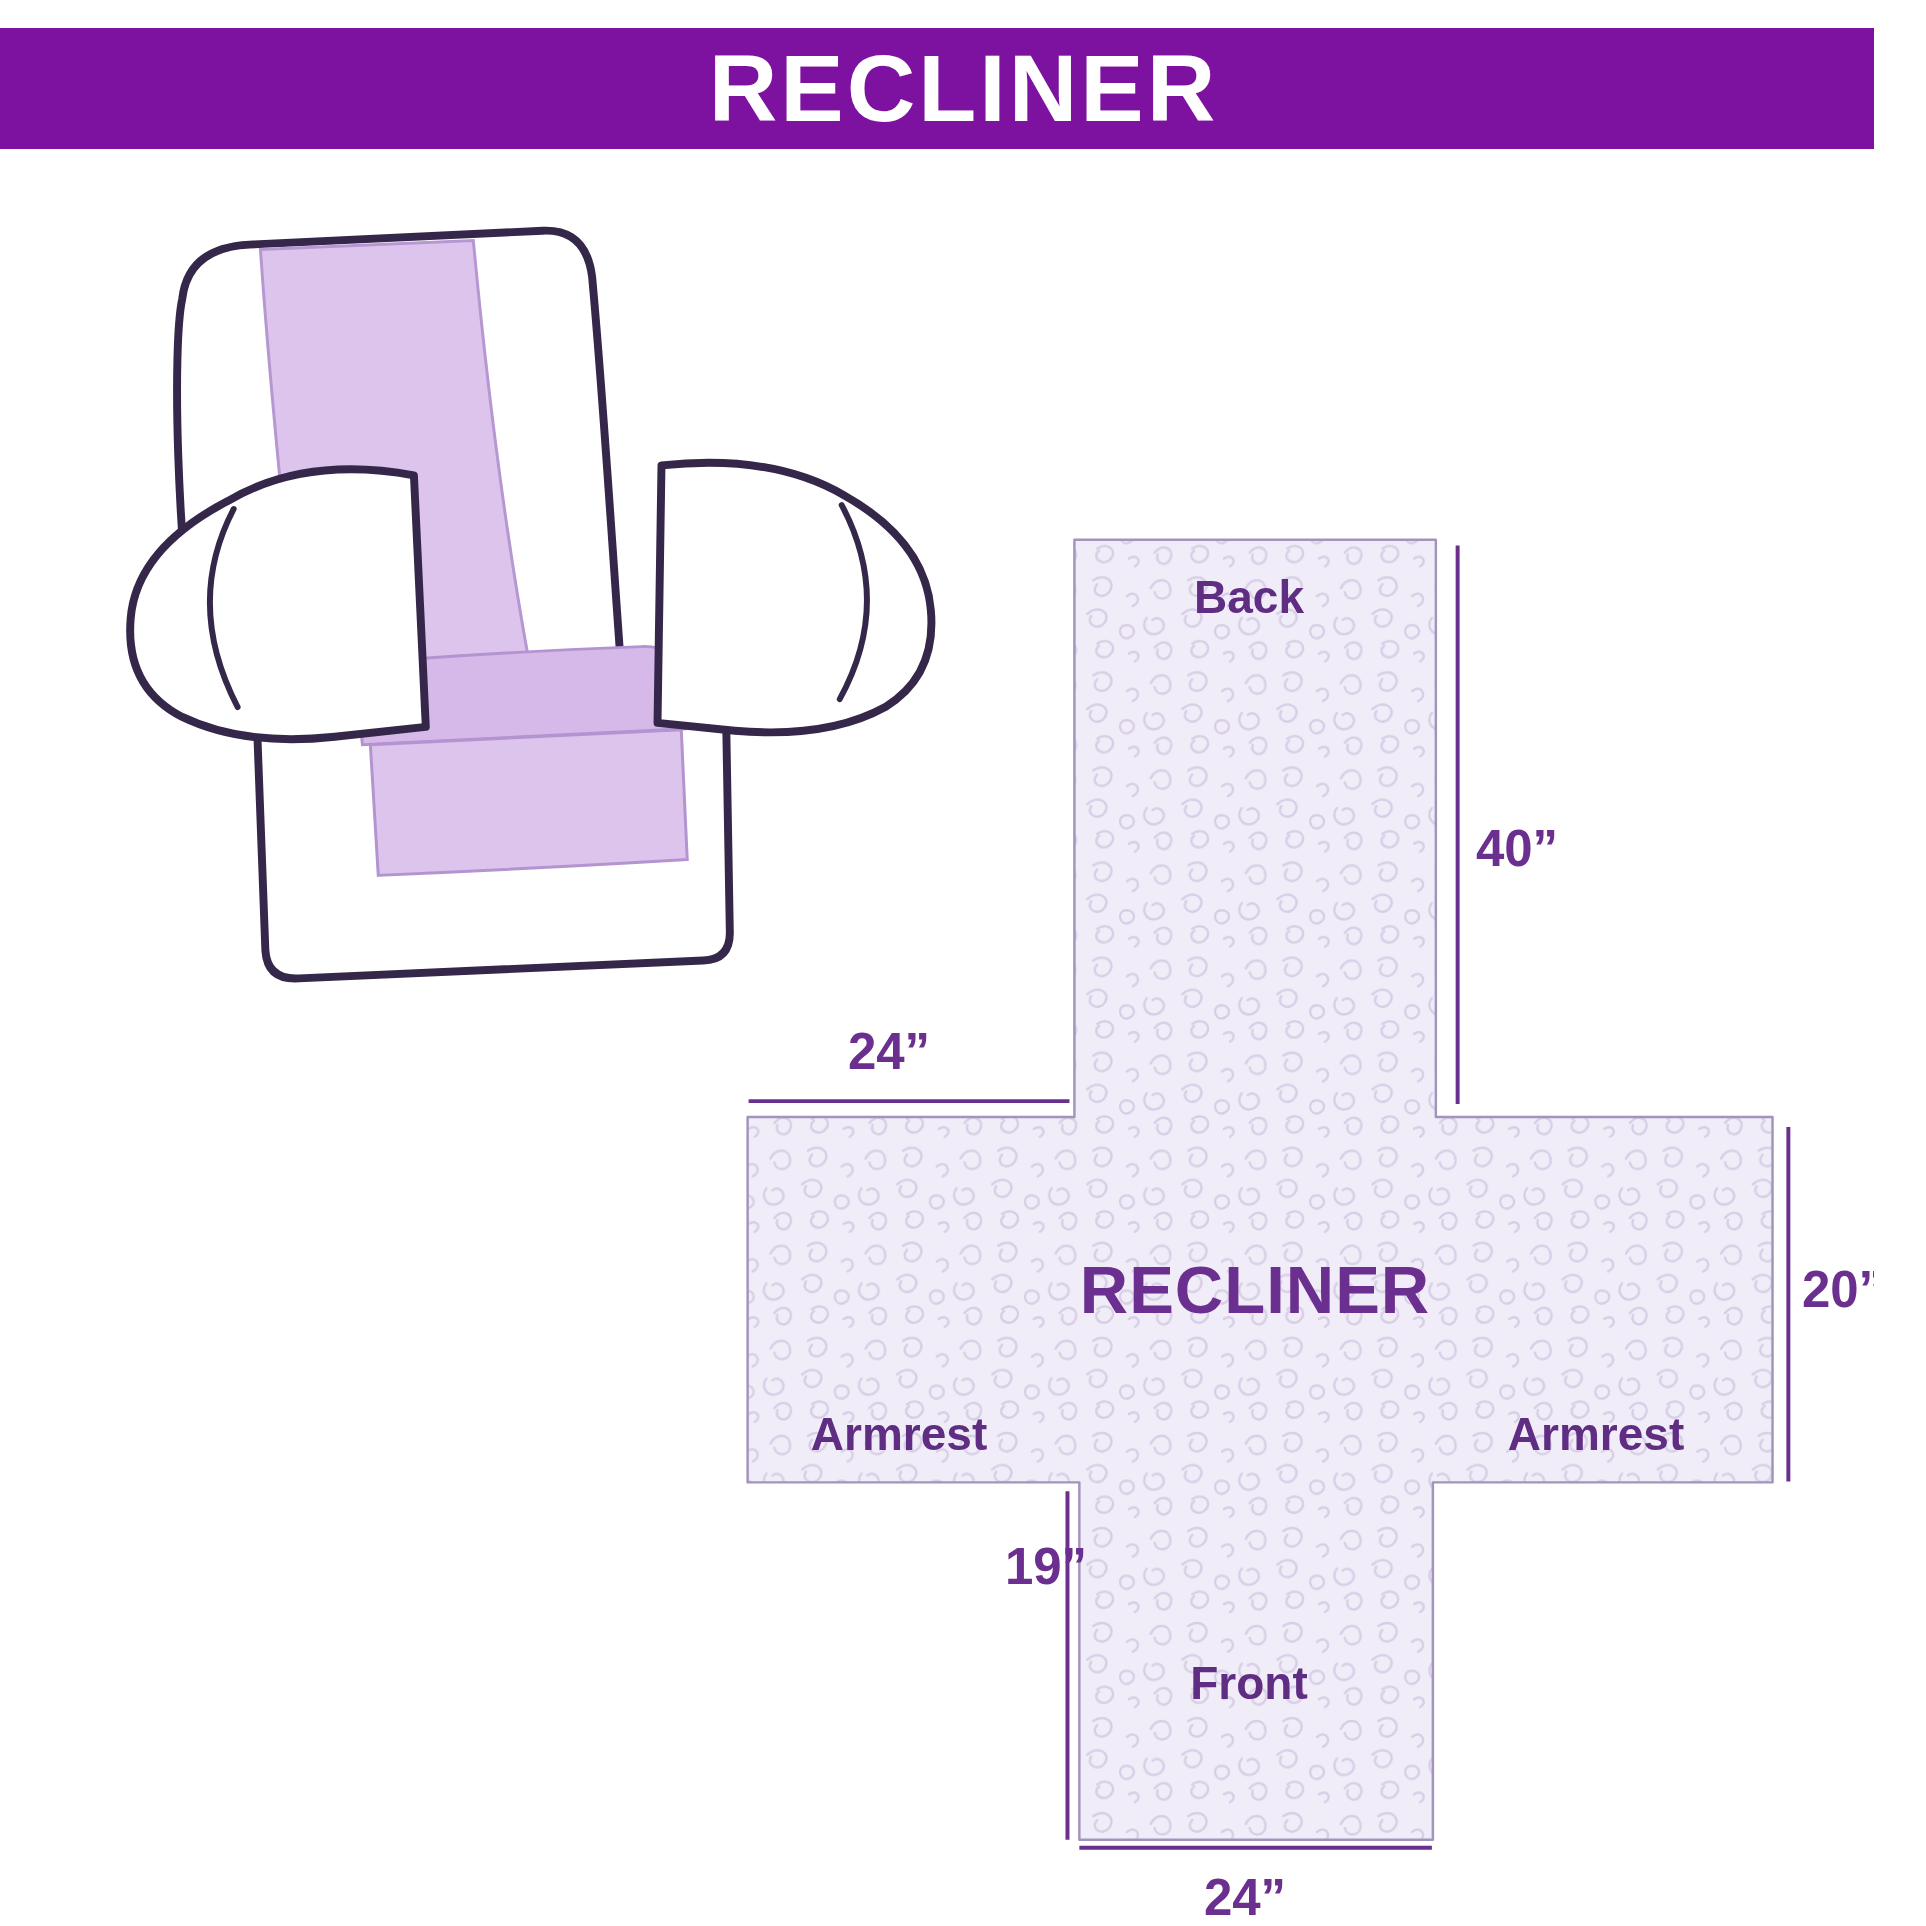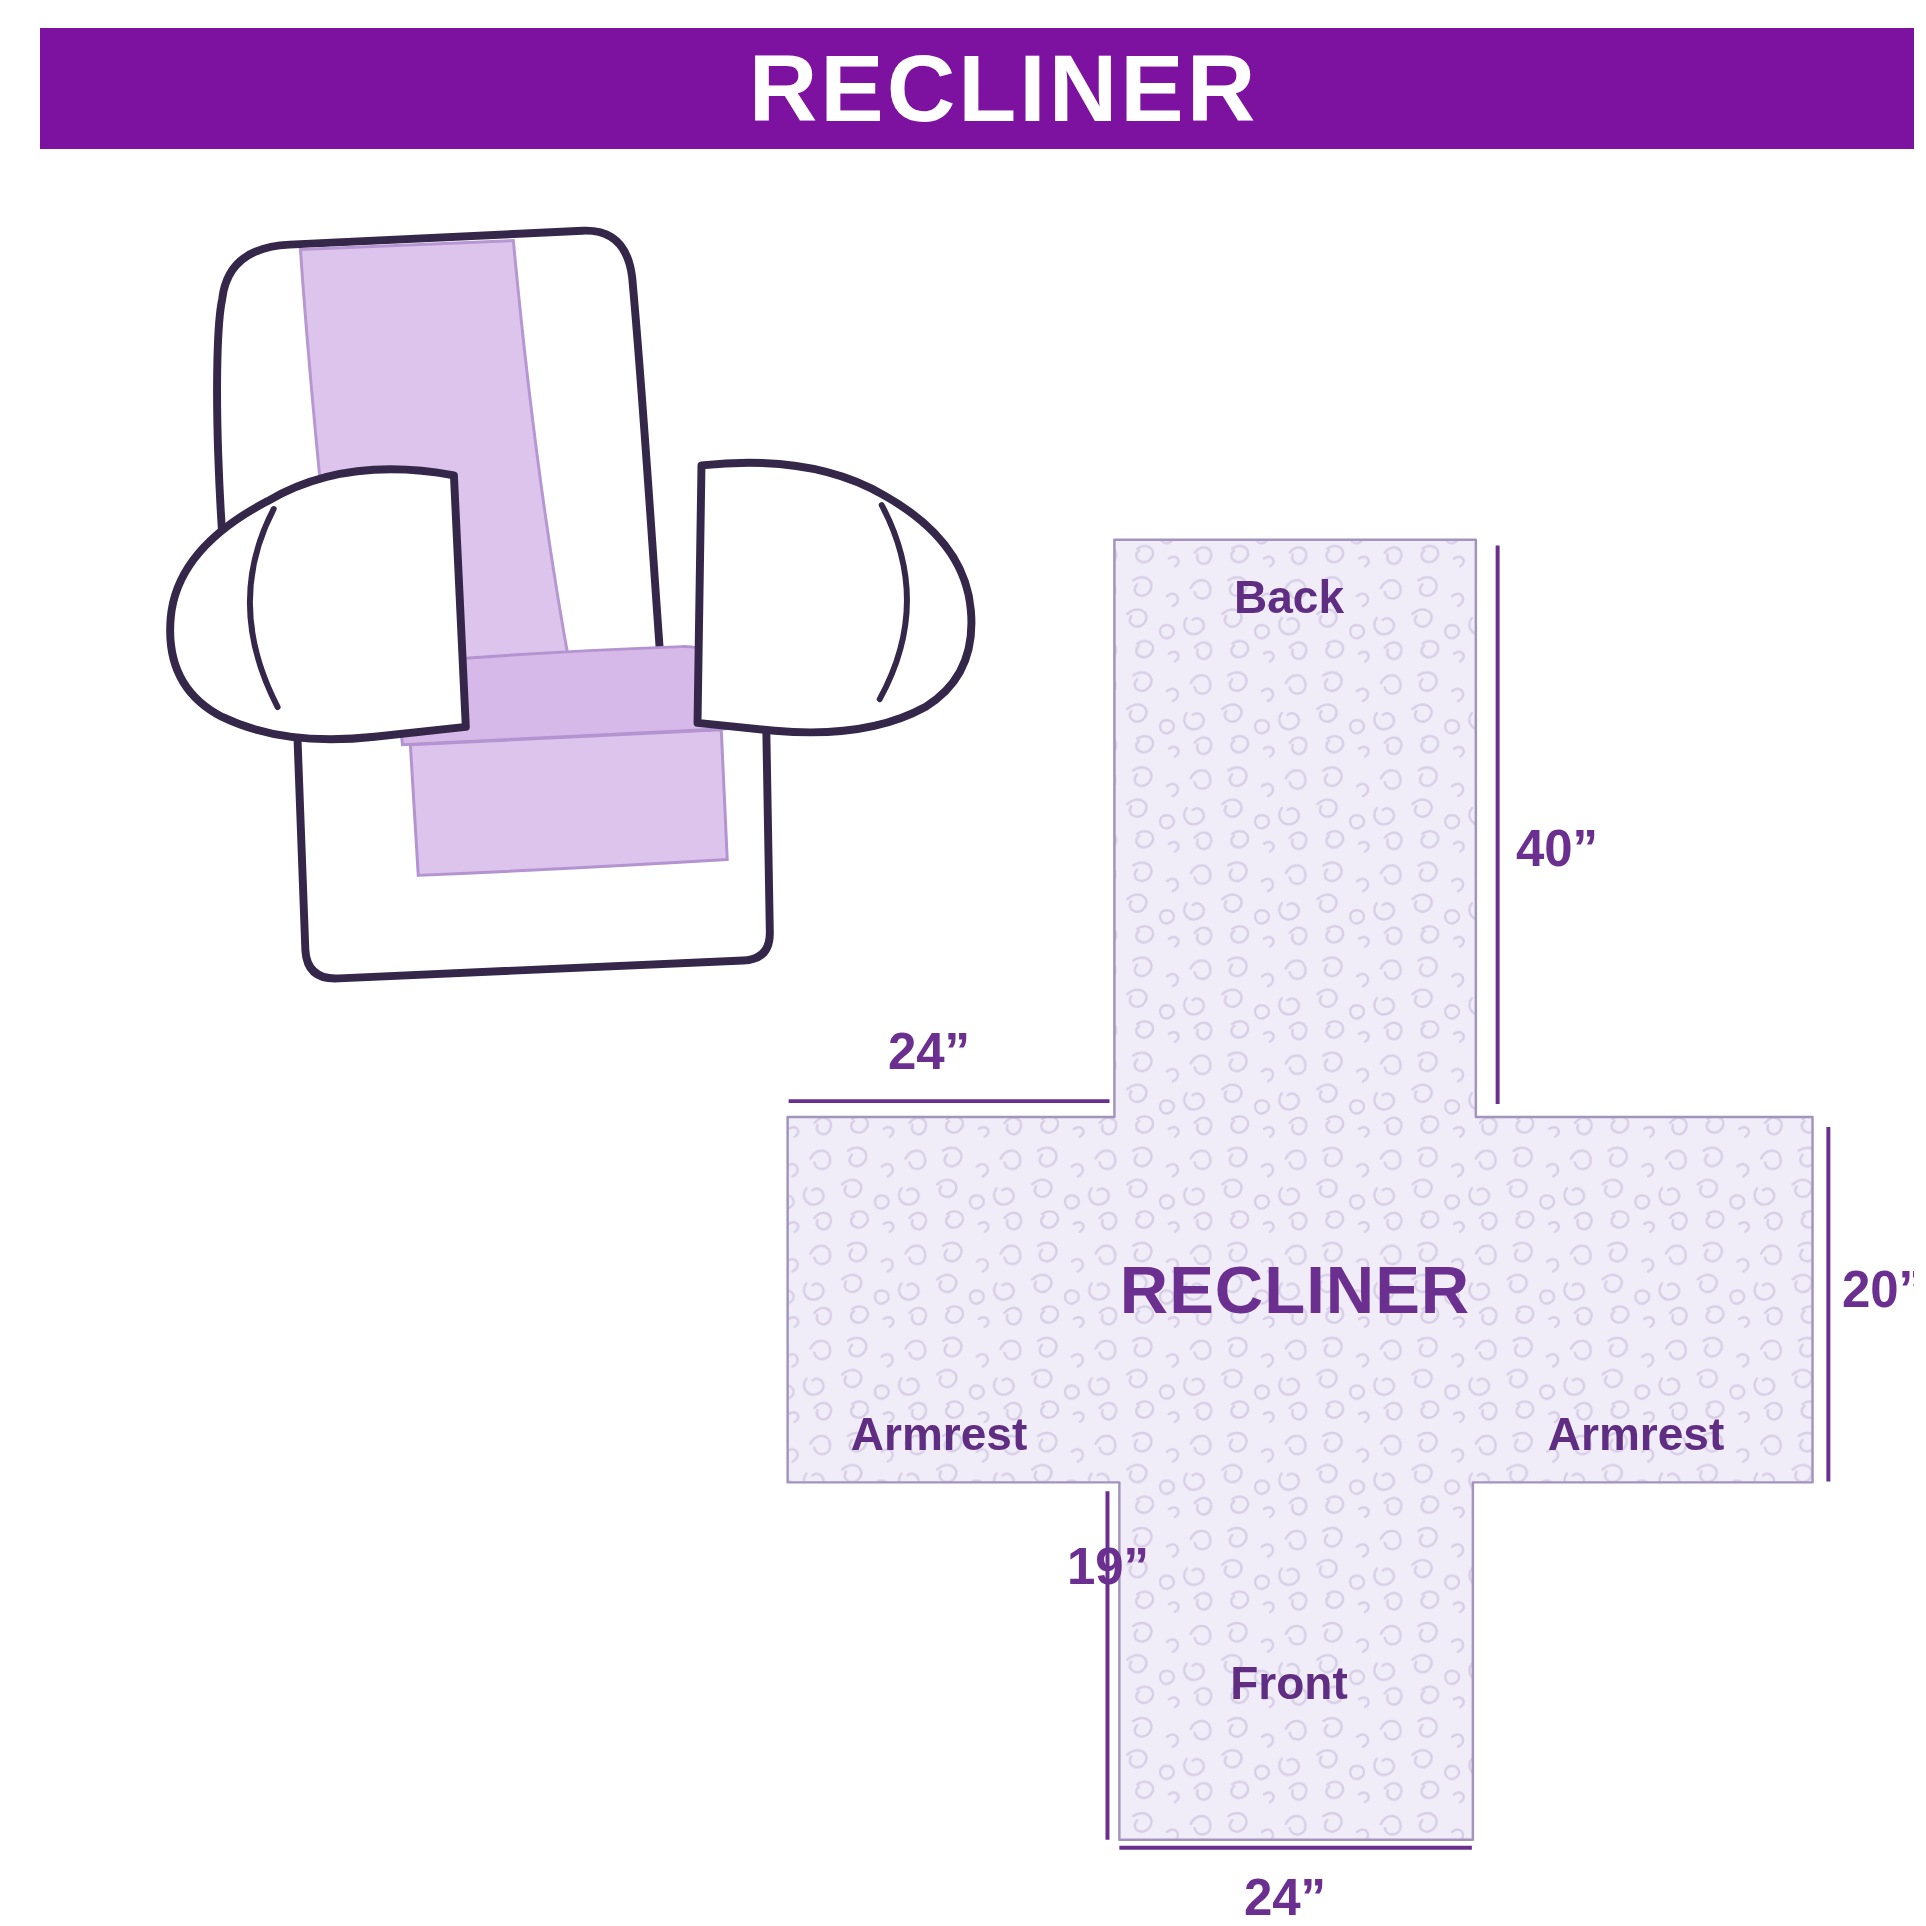--- a/index.html
+++ b/index.html
@@ -2,21 +2,20 @@
 <html><head>
 <meta charset="utf-8">
 <style>
   html,body{margin:0;padding:0;background:#ffffff;}
   #page{
     position:relative;
     width:1874px;height:1927px;
     background:#ffffff;
     overflow:hidden;
     font-family:"Liberation Sans", sans-serif;
-    margin-left:40px;
   }
   
   .header-banner{
     position:absolute;left:0;top:28px;width:1927px;height:121px;
     background:#7e12a0;
     display:flex;align-items:center;justify-content:center;
   }
   .header-title{
     color:#ffffff;font-size:95px;font-weight:700;letter-spacing:3px;
   }
@@ -92,20 +91,20 @@
   <div class="lbl dim-label" style="left:889px; top:1051px;">24”</div>
 
   <div class="lbl center-label" style="left:1255px; top:1289px;">RECLINER</div>
 
   <div class="lbl dim-label" style="left:1843px; top:1289px;">20”</div>
 
   <div class="lbl part-label" style="left:899px; top:1434px;">Armrest</div>
 
   <div class="lbl part-label" style="left:1596px; top:1434px;">Armrest</div>
 
-  <div class="lbl dim-label" style="left:1068px; top:1566px;">19”</div>
+  <div class="lbl dim-label" style="left:1046px; top:1566px;">19”</div>
 
   <div class="lbl part-label" style="left:1249px; top:1683px;">Front</div>
 
   <div class="lbl dim-label" style="left:1245px; top:1897px;">24”</div>
 
 </div>
 
 
 </body></html>

